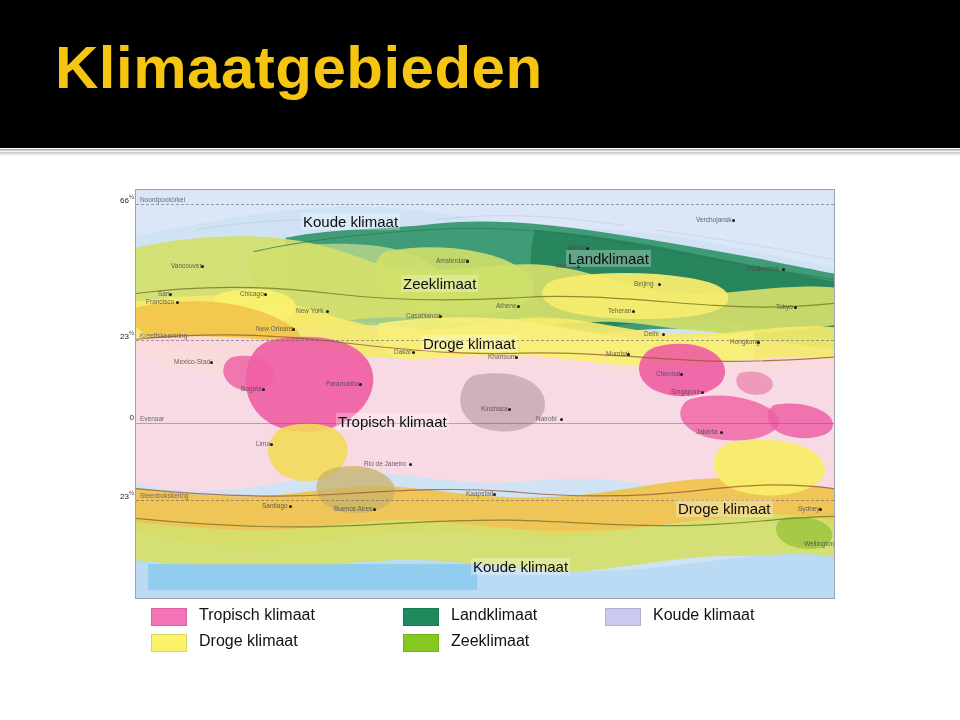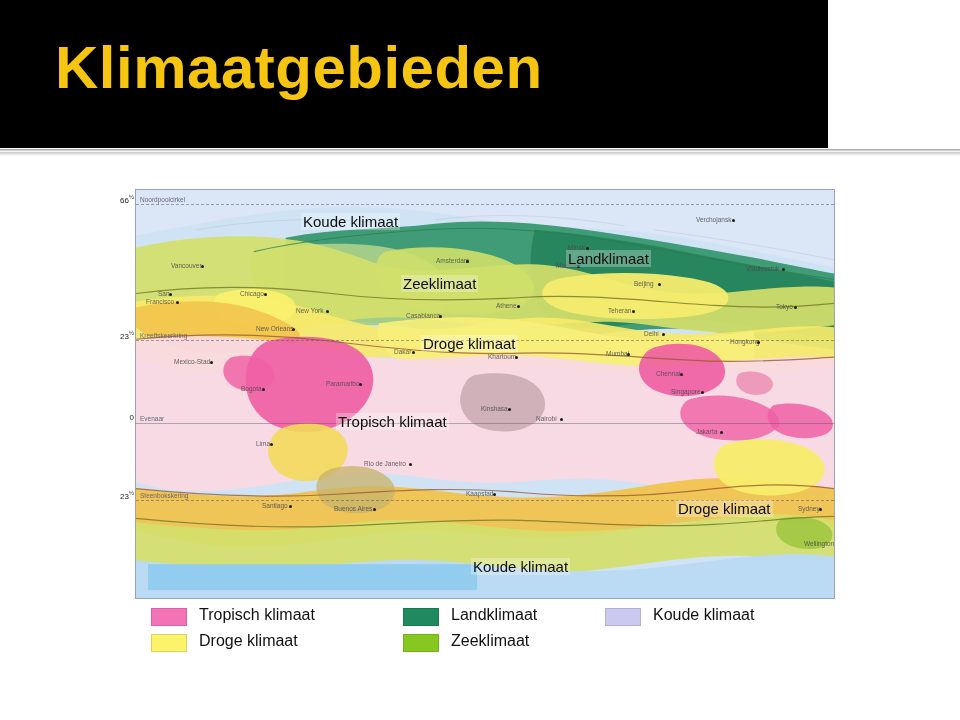--- a/index.html
+++ b/index.html
@@ -6,21 +6,21 @@
   html,body{margin:0;padding:0;}
   body{
     width:960px;height:720px;overflow:hidden;background:#ffffff;
     font-family:"Liberation Sans", sans-serif;
     -webkit-font-smoothing:antialiased;
   }
   .slide{position:relative;width:960px;height:720px;background:#ffffff;}
 
   
   .banner{
-    position:absolute;left:0;top:0;width:828px;height:148px;
+    position:absolute;left:0;top:0;width:960px;height:148px;
     background:#000000;
   }
   .banner-title{
     position:absolute;left:55px;top:38px;
     font-size:60px;font-weight:bold;letter-spacing:0.5px;
     color:#F6C511;line-height:1;white-space:nowrap;
     font-family:"Liberation Sans", sans-serif;
   }
   .banner-rule{
     position:absolute;left:0;top:149px;width:960px;height:3px;

